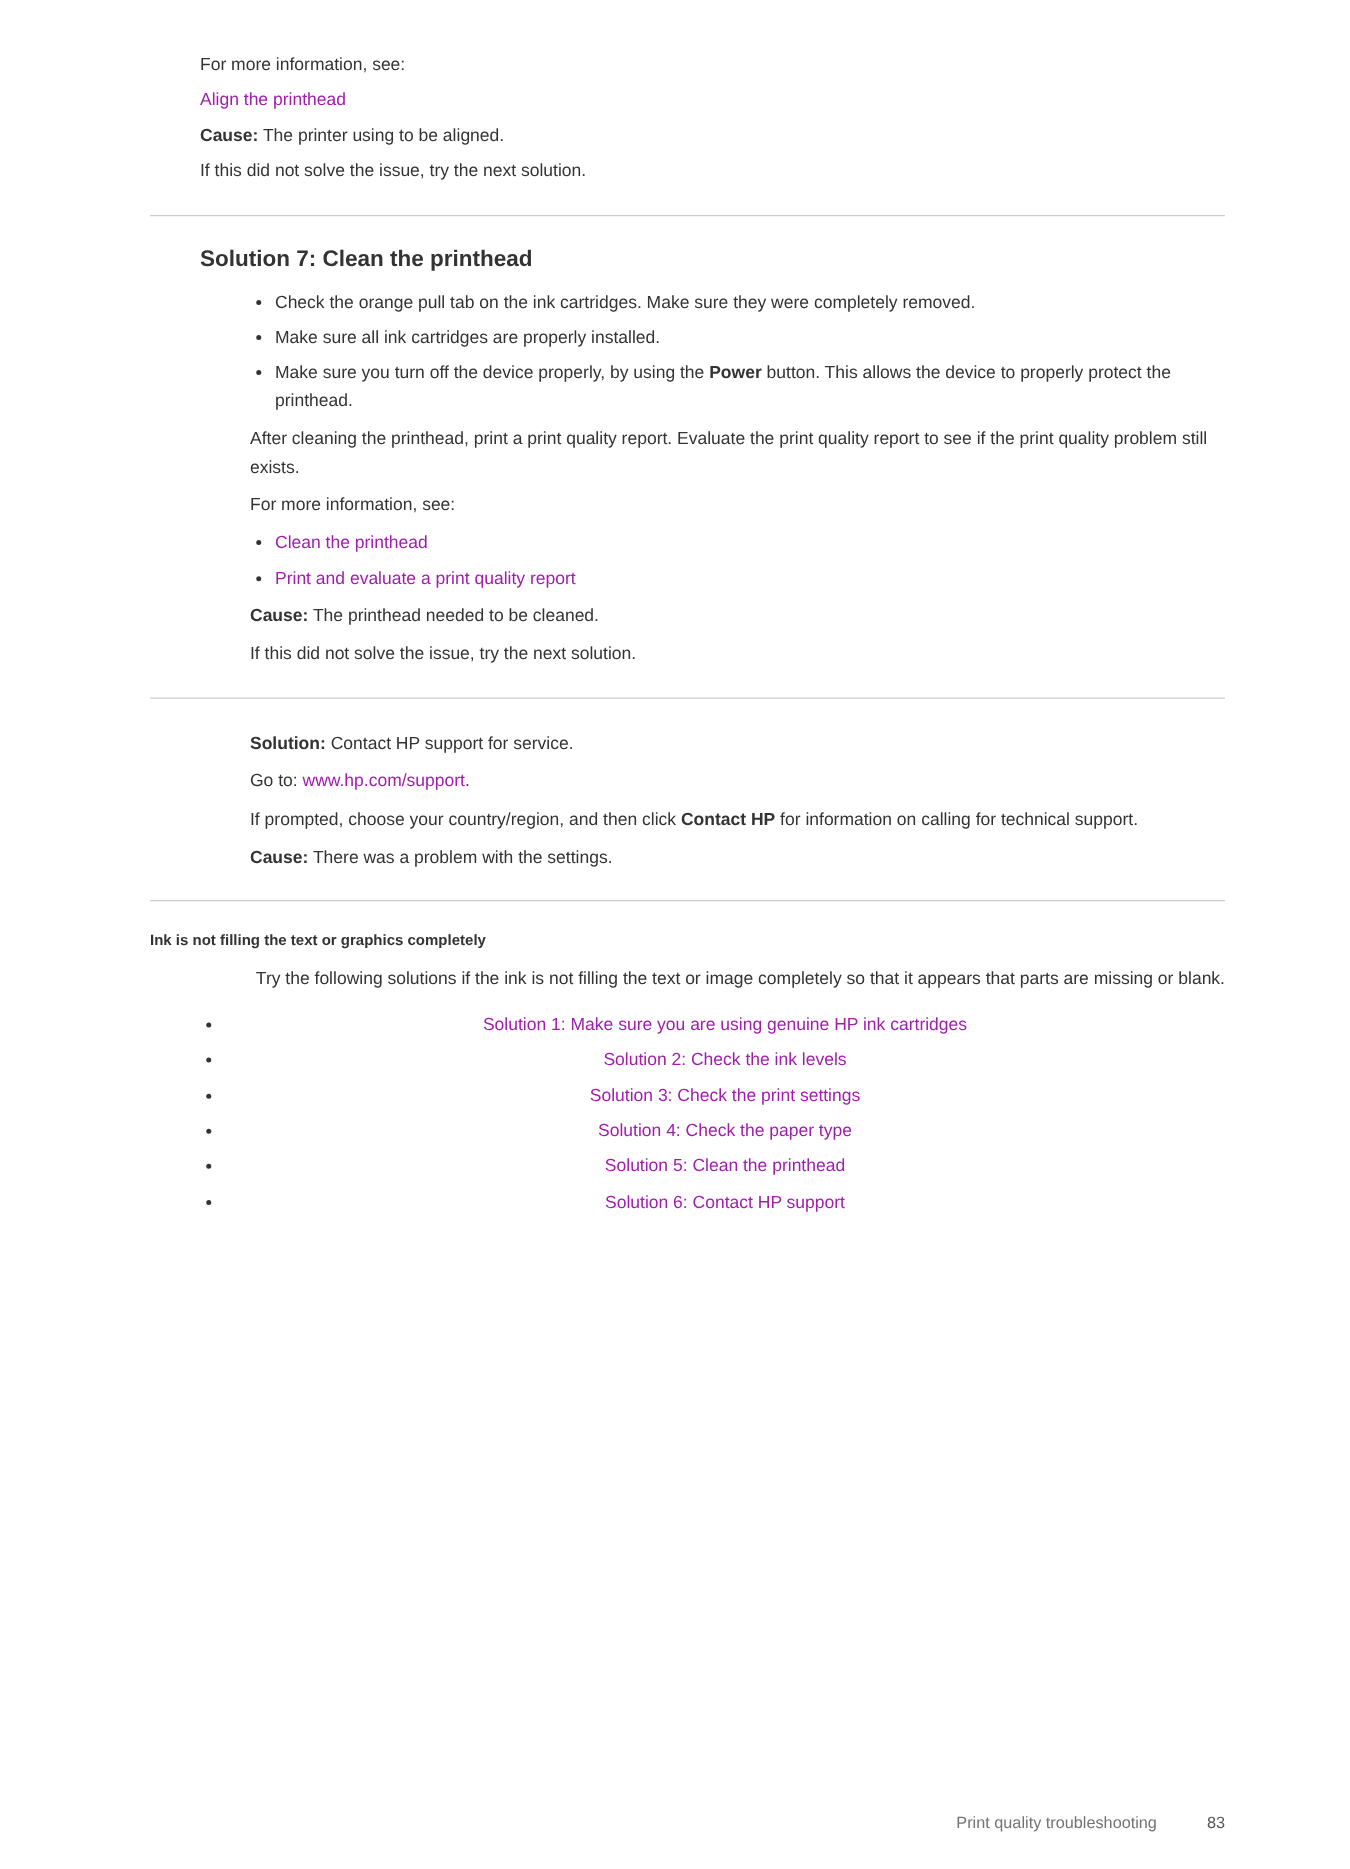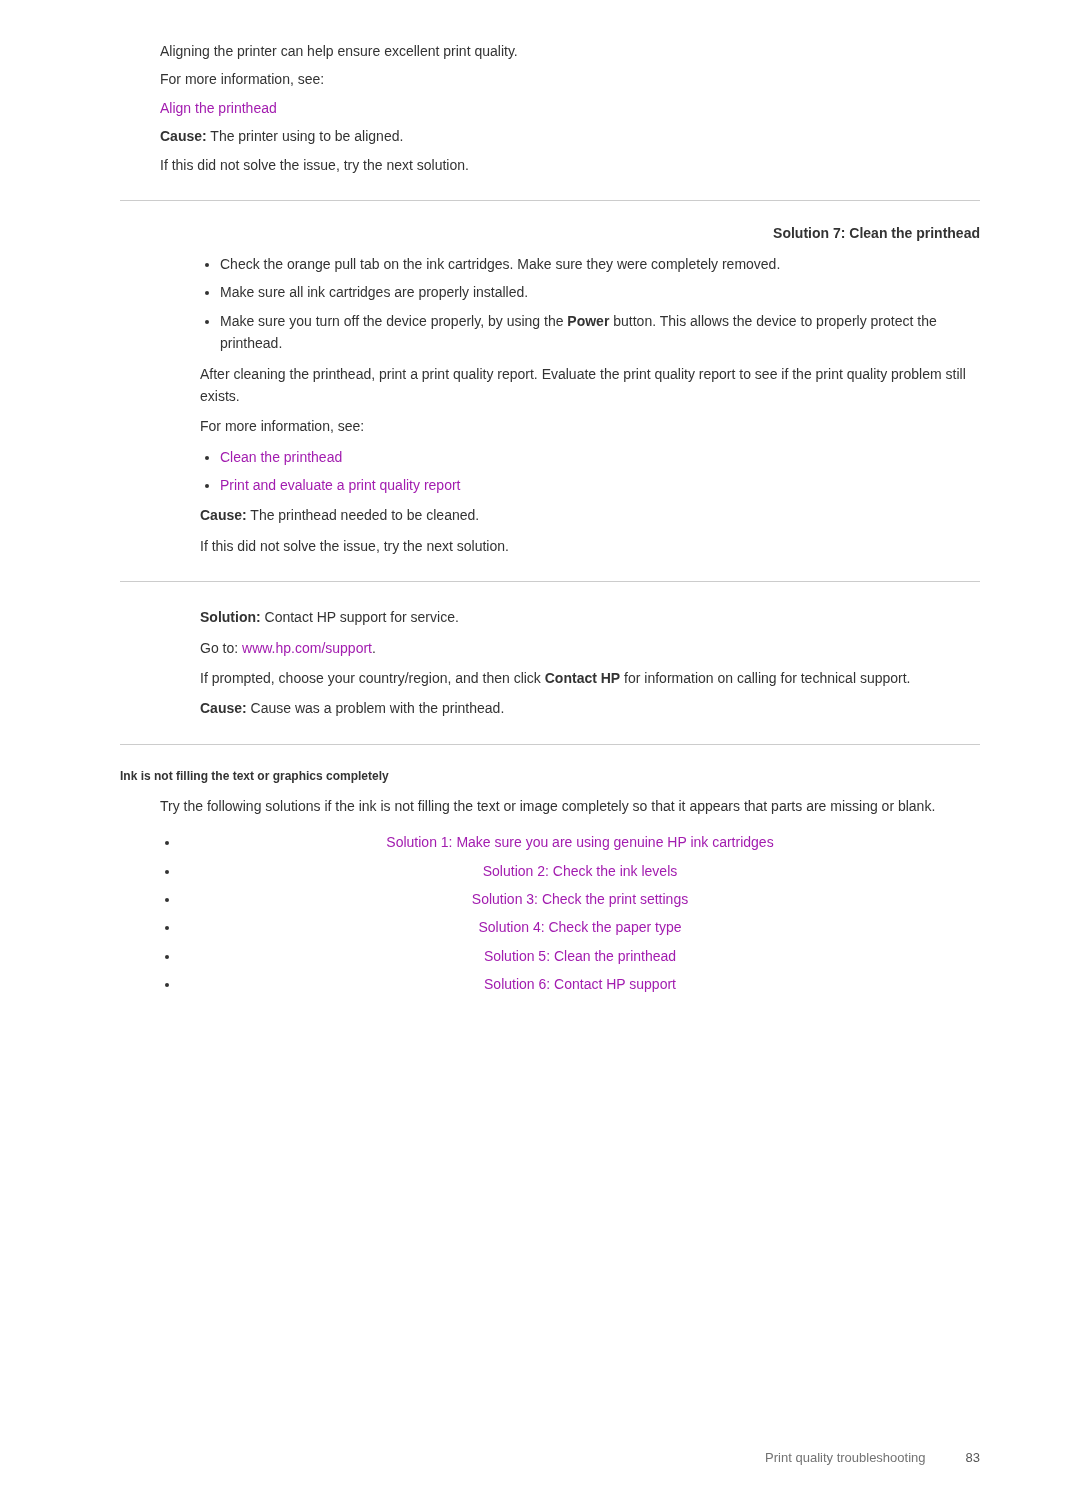--- a/index.html
+++ b/index.html
@@ -56,24 +56,23 @@
       border-top: 1px solid #ccc;
       margin: 24px 0;
     }
 
     .solution-block {
       margin-bottom: 0;
     }
 
     .solution-title {
       font-weight: bold;
-      font-size: 14px;
+      font-size: 18px;
       margin-bottom: 12px;
       padding-left: 40px;
-      text-align: right;
     }
 
     .solution-body {
       padding-left: 80px;
     }
 
     .solution-body p {
       margin-bottom: 8px;
       line-height: 1.6;
     }
@@ -96,20 +95,21 @@
     }
 
     .section-intro {
       padding-left: 40px;
       margin-bottom: 14px;
     }
 
     .section-intro p {
       line-height: 1.6;
       margin-bottom: 8px;
+      text-align: right;
     }
 
     .section-links {
       padding-left: 40px;
     }
 
     .section-links ul {
       margin-left: 20px;
       list-style: disc;
       text-align: center;
@@ -137,21 +137,20 @@
     .footer-page {
       color: #555;
     }
   </style>
 </head>
 <body>
 
 <div class="page-container">
 
   <div class="intro-block">
-    <p>Aligning the printer can help ensure excellent print quality.</p>
     <p>For more information, see:</p>
     <p><a class="link" href="#">Align the printhead</a></p>
     <p class="cause-line"><strong>Cause:</strong><span>  The printer using to be aligned.</span></p>
     <p>If this did not solve the issue, try the next solution.</p>
   </div>
 
   <hr class="divider">
 
   <div class="solution-block">
     <div class="solution-title">Solution 7: Clean the printhead</div>
@@ -178,21 +177,21 @@
     <div class="solution-body">
       <p>
         <strong>Solution:</strong><span>  Contact HP support for service.</span>
       </p>
       <p>
         <span>Go to: </span><a class="link" href="#">www.hp.com/support</a><span>.</span>
       </p>
       <p>
         <span>If prompted, choose your country/region, and then click </span><strong>Contact HP</strong><span> for information on calling for technical support.</span>
       </p>
-      <p class="cause-line"><strong>Cause:</strong><span>  Cause was a problem with the printhead.</span></p>
+      <p class="cause-line"><strong>Cause:</strong><span>  There was a problem with the settings.</span></p>
     </div>
   </div>
 
   <hr class="divider">
 
   <div class="section">
     <div class="section-heading">Ink is not filling the text or graphics completely</div>
     <div class="section-intro">
       <p>Try the following solutions if the ink is not filling the text or image completely so that it appears that parts are missing or blank.</p>
     </div>

